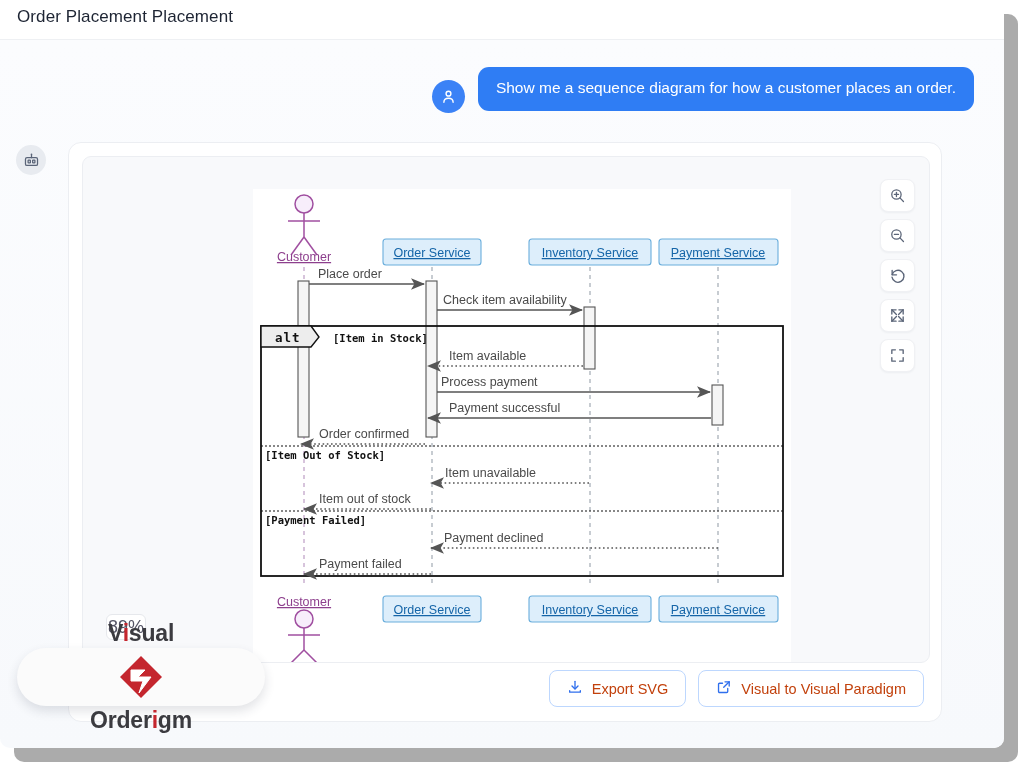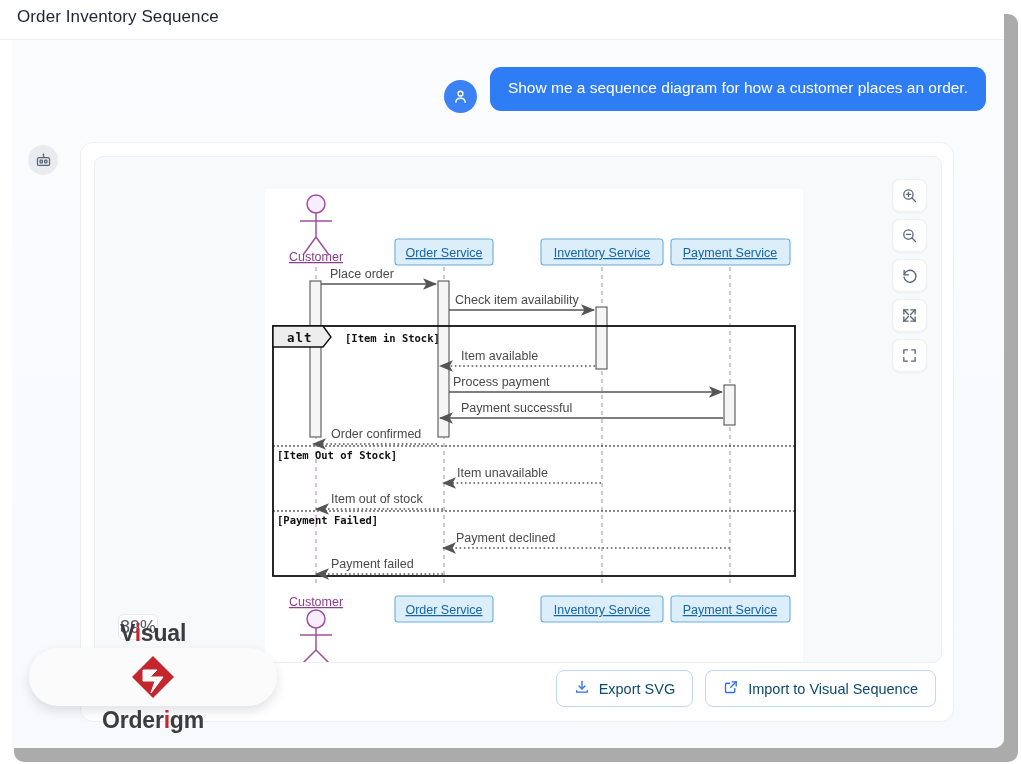--- a/index.html
+++ b/index.html
@@ -30,21 +30,21 @@
     border-bottom: 1px solid #eef0f3;
   }
   #page-title {
     position: absolute; left: 17px; top: 7px;
     font-size: 17px; color: #1d2433; font-weight: 400;
     letter-spacing: .1px;
   }
 
   
   #conversation {
-    position: absolute; left: 12px; top: 40px;
+    position: absolute; left: 0; top: 40px;
     width: 100%; height: 708px;
     background: linear-gradient(180deg,#fbfcfe 0%, #f7f9fc 100%);
   }
 
   
   #user-row {
     position: absolute; right: 30px; top: 27px;
     display: flex; align-items: flex-start; gap: 13px;
   }
   #user-avatar {
@@ -121,21 +121,21 @@
   
   #card-actions {
     position: absolute; right: 17px; bottom: 14px;
     display: flex; gap: 12px;
   }
   .action-btn {
     height: 37px;
     border: 1px solid #bdd7fe;
     border-radius: 8px;
     background: #ffffff;
-    color: #0c4a6e;
+    color: #c2410c;
     font-size: 14.5px;
     display: flex; align-items: center; gap: 9px;
     padding: 0 17px;
     cursor: pointer;
     white-space: nowrap;
   }
 
   
   #brand-badge {
     position: absolute; left: 17px; bottom: 42px;
@@ -154,21 +154,21 @@
 
   
   #seq { position:absolute; left:0; top:0; width:538px; height:474px; }
 </style>
 </head>
 <body>
 
 <div id="app-window">
 
   <div id="title-bar">
-    <div id="page-title">Order Inventory Sequence</div>
+    <div id="page-title">Order Placement Placement</div>
   </div>
 
   <div id="conversation">
 
     <div id="user-row">
       <div id="user-avatar">
         <svg width="17" height="17" viewBox="0 0 24 24" fill="none" stroke="#ffffff" stroke-width="2" stroke-linecap="round" stroke-linejoin="round">
           <circle cx="12" cy="8" r="3.4"></circle>
           <path d="M5.5 20c0-3.4 2.9-5.6 6.5-5.6s6.5 2.2 6.5 5.6"></path>
         </svg>
@@ -404,21 +404,21 @@
         </button>
 
         <button class="action-btn">
           <span>
             <svg width="16" height="16" viewBox="0 0 24 24" fill="none" stroke="#2f6fed" stroke-width="2" stroke-linecap="round" stroke-linejoin="round">
               <path d="M13.5 4.2H19.8V10.5"></path>
               <line x1="19.8" y1="4.2" x2="11.6" y2="12.4"></line>
               <path d="M17.6 14.2v4.4a1.6 1.6 0 0 1-1.6 1.6H5.4a1.6 1.6 0 0 1-1.6-1.6V8a1.6 1.6 0 0 1 1.6-1.6h4.4"></path>
             </svg>
           </span>
-          <span>Import to Visual Sequence</span>
+          <span>Visual to Visual Paradigm</span>
         </button>
       </div>
     </div>
 
     <div id="brand-badge">
       <span class="brand-word"><span>V</span><span class="brand-dot">i</span><span>sual</span></span>
 
       <span id="brand-mark">
         <svg width="48" height="48" viewBox="0 0 48 48">
           <polygon points="24,3 45,24 24,45 3,24" fill="#c4262e"></polygon>

